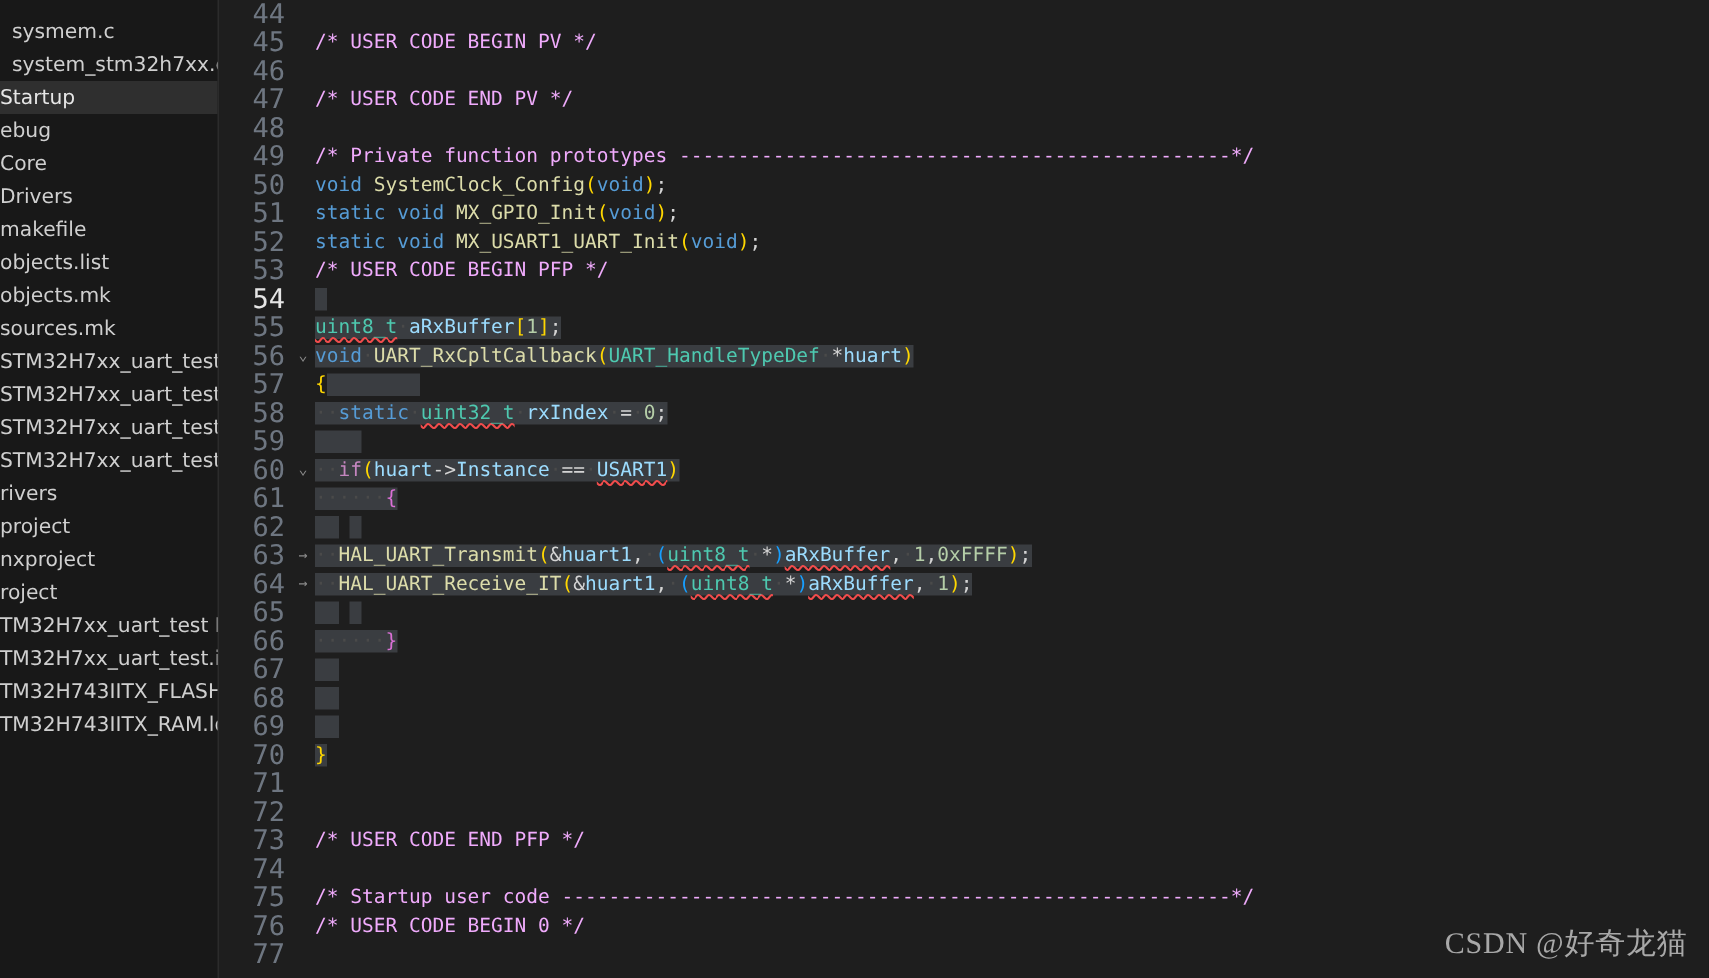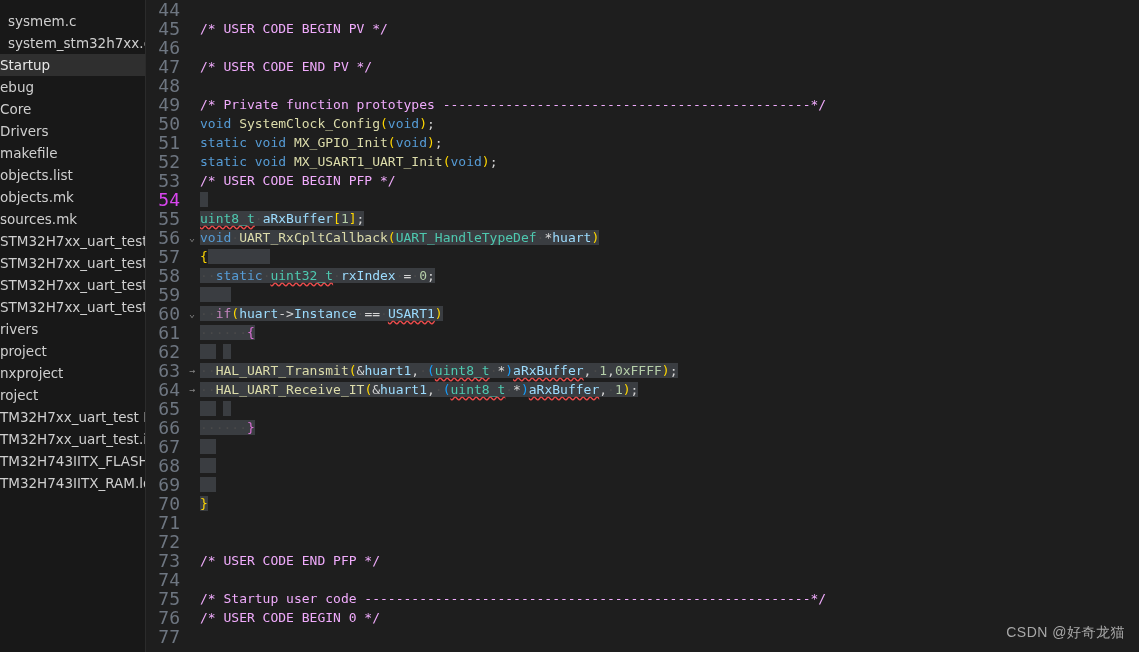--- a/index.html
+++ b/index.html
@@ -7,20 +7,21 @@
     width:1139px; height:652px;
     background:#1e1e1e;
     font-family:"DejaVu Sans", sans-serif;
     overflow:hidden;
   }
   .app {
     position:relative;
     width:1139px; height:652px;
     display:flex;
     background:#1e1e1e;
+    gap:10px;
   }
 
   
   .sidebar {
     width:146px; height:652px;
     background:#181818;
     border-right:1px solid #2b2b2b;
     overflow:hidden;
     flex:0 0 146px;
     position:relative;
@@ -68,21 +69,21 @@
   .lnum {
     position:absolute;
     left:0; top:0;
     width:34px;
     text-align:right;
     color:#6e7681;
     font-family:"DejaVu Sans Mono", monospace;
     font-size:18px;
     user-select:none;
   }
-  .lnum.active { color:#d946ef; }
+  .lnum.active { color:#e5e5e5; }
   .fold {
     position:absolute;
     left:40px; top:0;
     width:12px;
     text-align:center;
     color:#8a8a8a;
     font-size:10px;
     user-select:none;
     cursor:pointer;
   }
@@ -115,22 +116,22 @@
     text-underline-offset:2px;
   }
   
   .ws { color:#4a4a4a; }
 
   
   .watermark {
     position:absolute;
     right:14px; bottom:10px;
     color:#a8a8a8;
-    font-size:14px;
-    font-family:Liberation Sans, sans-serif;
+    font-size:20px;
+    font-family:Liberation Serif, serif;
     letter-spacing:0.5px;
     user-select:none;
     pointer-events:none;
   }
 </style>
 </head>
 <body>
 
 <div class="app">
 

